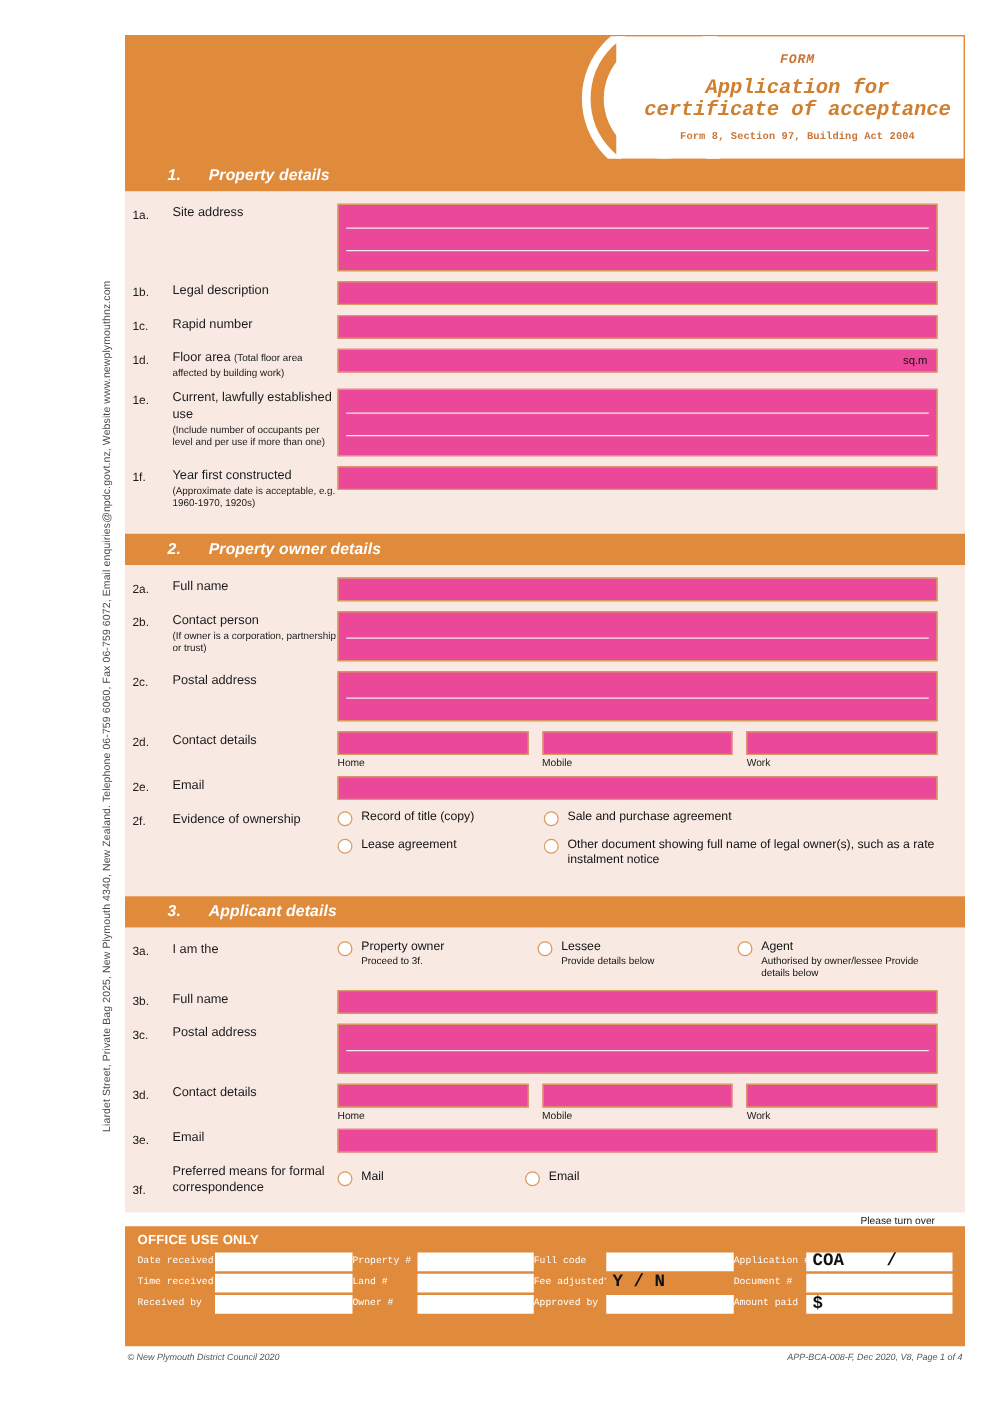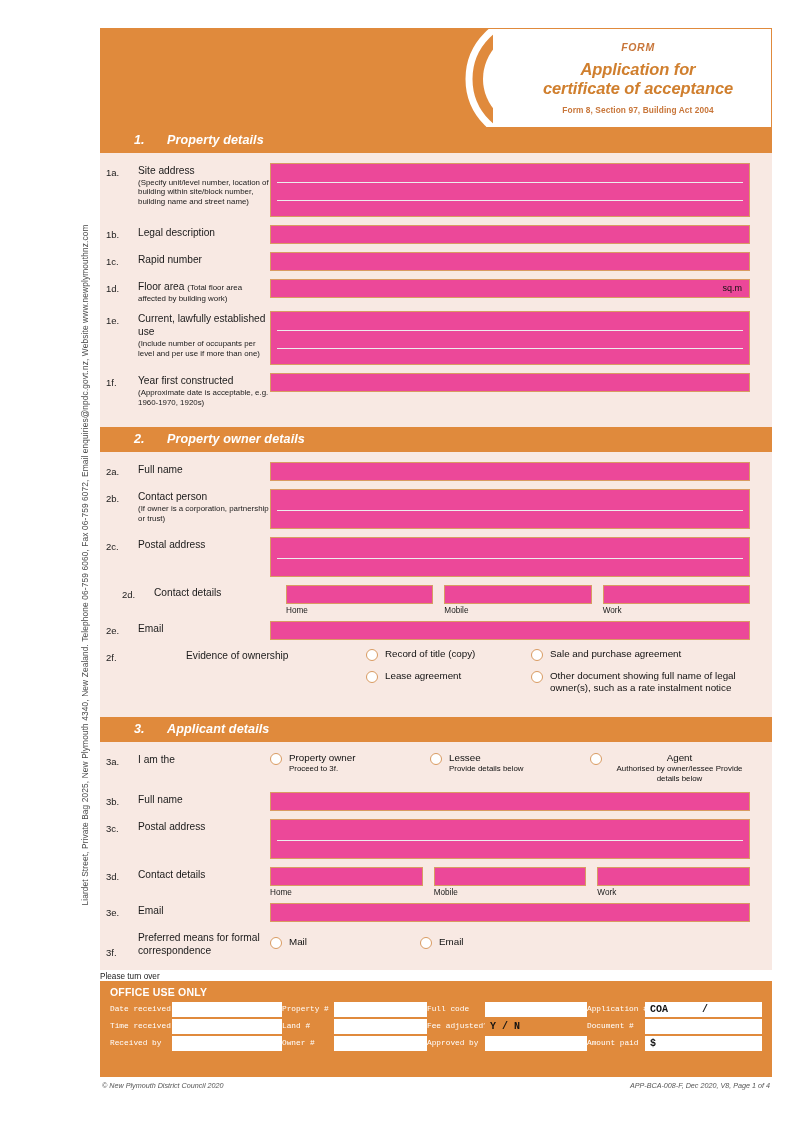--- a/index.html
+++ b/index.html
@@ -50,20 +50,21 @@
   .hdr-emblem {
     position:absolute; left: 362px; top: -18px; width: 136px; height: 136px;
   }
   .hdr-right {
     position: absolute; right: 0; top: 0; bottom: 0; width: 278px;
     background: #fff;
     border-left: none;
     display: flex; flex-direction: column; align-items: center; justify-content: center;
     text-align: center;
     padding: 6px 10px 6px 22px;
+    font-family: Liberation Mono, monospace;
   }
   .hdr-right .form-word {
     color:#C8763A; font-size: 10.5px; font-weight: bold; font-style: italic;
     letter-spacing: .7px; margin-bottom: 7px;
   }
   .hdr-right .form-title {
     color:#D07F2E; font-size: 16.5px; font-weight: bold; font-style: italic;
     line-height: 1.12; letter-spacing: -.1px; margin-bottom: 8px;
   }
   .hdr-right .form-sub {
@@ -119,41 +120,41 @@
   .radio-col { display:flex; flex-direction: column; }
   .radio-item { display:flex; align-items:flex-start; margin-bottom: 9px; }
   .radio-circle {
     width: 12px; height: 12px; border-radius: 50%;
     border: 1.3px solid #D99B62; background: #fff;
     flex: 0 0 auto; margin-top: 1px;
   }
   .radio-text { margin-left: 7px; font-size: 9.8px; color:#111; line-height: 1.22; }
   .radio-text .sub { font-size: 7.9px; display:block; line-height:1.2; }
 
-  .turnover { font-size: 8.2px; color:#1a1a1a; padding-right: 24px; margin-top: 2px;}
+  .turnover { text-align: right; font-size: 8.2px; color:#1a1a1a; padding-right: 24px; margin-top: 2px;}
 
   
   .office {
     background: #E08A3C;
     padding: 5px 10px 24px 10px;
   }
   .office-title { color:#fff; font-weight: bold; font-size: 10.5px; margin-bottom: 4px; letter-spacing:.2px;}
   .office-grid { display:flex; gap: 0; }
   .ogroup { display:flex; flex-direction: column; flex: 1 1 0; }
   .ogroup.g1 { flex: 0 0 172px; }
   .ogroup.g2 { flex: 0 0 145px; }
   .ogroup.g3 { flex: 0 0 160px; }
   .ogroup.g4 { flex: 1 1 auto; }
   .orow { display:flex; align-items:center; height: 15px; margin-bottom: 2px; font-family: Liberation Mono, monospace; }
   .olbl { color:#fff; font-size: 7.8px; padding-right: 5px; white-space:nowrap; }
   .ogroup.g1 .olbl { width: 62px; flex:0 0 62px; }
   .ogroup.g2 .olbl { width: 52px; flex:0 0 52px; }
   .ogroup.g3 .olbl { width: 58px; flex:0 0 58px; }
   .ogroup.g4 .olbl { width: 58px; flex:0 0 58px; }
-  .obox { background:#fff; height: 15px; flex: 1 1 auto; display:flex; align-items:center; padding-left:5px; font-size:10px; color:#111; font-weight:bold;}
+  .obox { background:#fff; height: 15px; flex: 1 1 auto; display:flex; align-items:center; padding-left:5px; font-size:14px; color:#111; font-weight:bold;}
   .obox.plain { background:#E08A3C; font-weight: bold; }
   .obox.plain span { color:#111; }
   .obox .coa { display:flex; width:100%; }
   .obox .coa .slash { margin-left: 34px; }
 
   
   .footer {
     display:flex; justify-content: space-between;
     font-size: 7.2px; font-style: italic; color:#555;
     padding: 4px 2px 0 2px;
@@ -190,21 +191,20 @@
       </div>
     </div>
 
     <div id="sections-root">
         <div class="sec-bar"><span class="num">1.</span><span class="ttl">Property details</span></div>
         <div class="sec-body">
           <div class="row" style="margin-bottom: 8px;">
             <div class="lblnum">1a.</div>
             <div class="lbl">
               <div class="main">Site address</div>
-              <div class="hint">(Specify unit/level number, location of building within site/block number, building name and street name)</div>
             </div>
             <div class="fieldwrap">
               <div class="box h3">
                 <div class="rule" style="top: 18px;"></div>
                 <div class="rule" style="top: 36px;"></div>
               </div>
             </div>
           </div>
           <div class="row" style="margin-bottom: 8px;">
             <div class="lblnum">1b.</div>
@@ -287,21 +287,21 @@
             <div class="lblnum">2c.</div>
             <div class="lbl">
               <div class="main">Postal address</div>
             </div>
             <div class="fieldwrap">
               <div class="box h2">
                 <div class="rule" style="top: 20px;"></div>
               </div>
             </div>
           </div>
-          <div class="row" style="margin-bottom: 6px; margin-left: 16px;">
+          <div class="row" style="margin-bottom: 6px;">
             <div class="lblnum">2d.</div>
             <div class="lbl">
               <div class="main">Contact details</div>
             </div>
             <div class="fieldwrap">
               <div class="trio">
                 <div class="cell">
                   <div class="box"></div>
                   <div class="cap">Home</div>
                 </div>
@@ -318,21 +318,21 @@
           </div>
           <div class="row" style="margin-bottom: 8px;">
             <div class="lblnum">2e.</div>
             <div class="lbl">
               <div class="main">Email</div>
             </div>
             <div class="fieldwrap">
               <div class="box"></div>
             </div>
           </div>
-          <div class="row" style="margin-bottom: 2px; gap: 48px;">
+          <div class="row" style="margin-bottom: 2px;">
             <div class="lblnum">2f.</div>
             <div class="lbl">
               <div class="main">Evidence of ownership</div>
             </div>
             <div class="fieldwrap">
               <div class="radio-grid">
                 <div class="radio-col" style="flex: 0 0 165px;">
                   <div class="radio-item">
                     <div class="radio-circle"></div>
                     <div class="radio-text">Record of title (copy)</div>
@@ -370,21 +370,21 @@
                     <div class="radio-circle"></div>
                     <div class="radio-text">Property owner<span class="sub">Proceed to 3f.</span></div>
                   </div>
                 </div>
                 <div class="radio-col" style="flex: 1 1 0px;">
                   <div class="radio-item">
                     <div class="radio-circle"></div>
                     <div class="radio-text">Lessee<span class="sub">Provide details below</span></div>
                   </div>
                 </div>
-                <div class="radio-col" style="flex: 1 1 0px; text-align: center;">
+                <div class="radio-col" style="flex: 1 1 0px;">
                   <div class="radio-item">
                     <div class="radio-circle"></div>
                     <div class="radio-text">Agent<span class="sub">Authorised by owner/lessee Provide details below</span></div>
                   </div>
                 </div>
               </div>
             </div>
           </div>
           <div class="row" style="margin-bottom: 8px;">
             <div class="lblnum">3b.</div>

